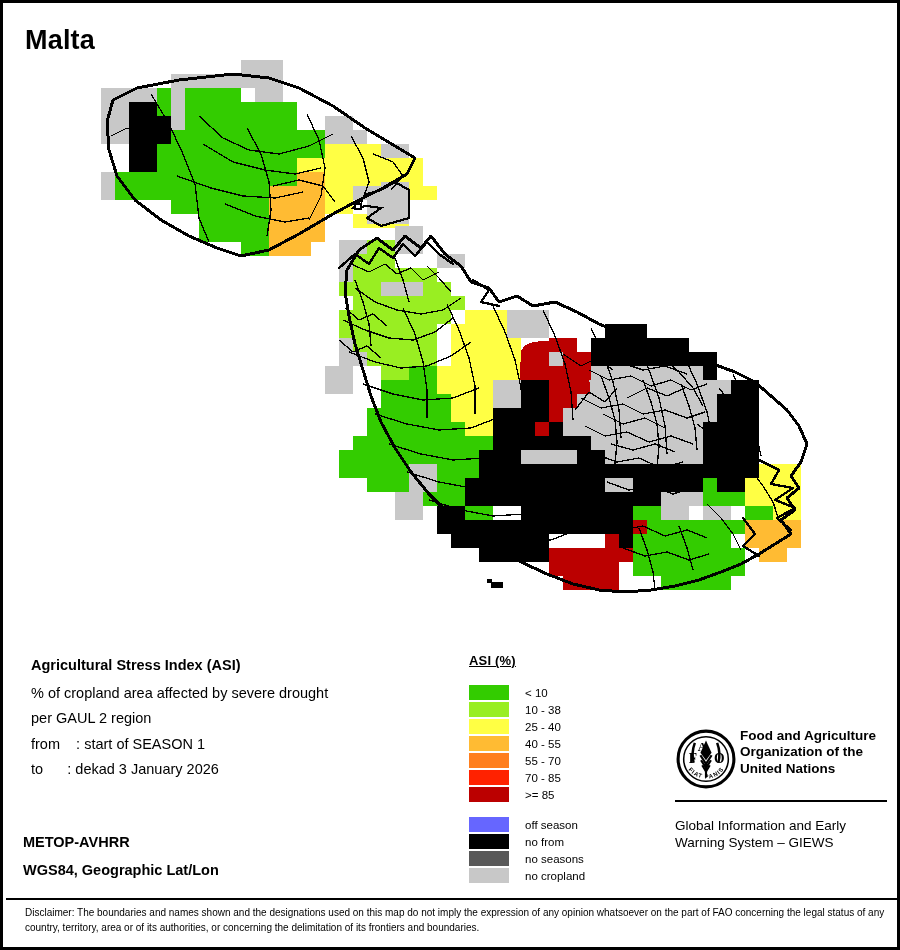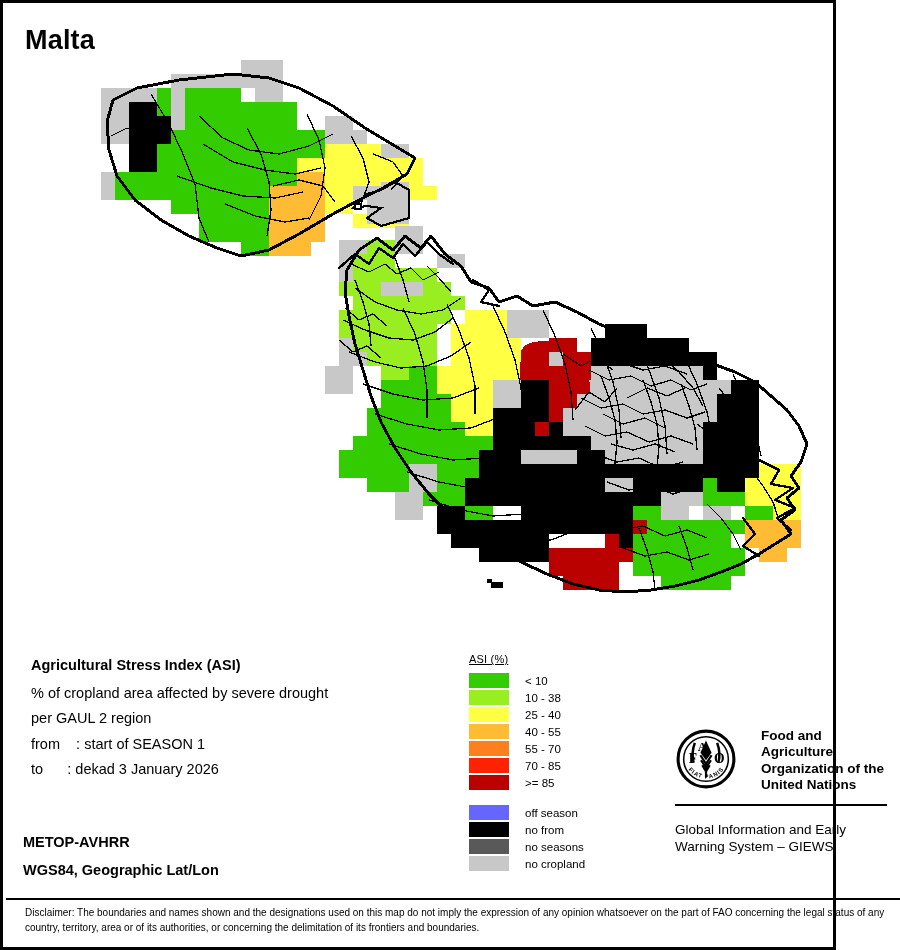--- a/index.html
+++ b/index.html
@@ -3,21 +3,21 @@
 <meta charset="utf-8">
 <title>Malta — Agricultural Stress Index (ASI)</title>
 <style>
   html,body{margin:0;padding:0;background:#ffffff;}
   body{
     font-family:"Liberation Sans", sans-serif;
     width:900px;height:950px;overflow:hidden;
   }
   #page{
     position:relative;
-    width:836px;height:950px;
+    width:900px;height:950px;
     box-sizing:border-box;
     border:3px solid #000000;
     background:#ffffff;
   }
   #title{
     position:absolute;left:22px;top:22px;
     font-size:27px;font-weight:bold;color:#000;
     letter-spacing:0.2px;
   }
   #map-area{
@@ -34,34 +34,34 @@
   #info-block .hd{font-weight:bold;margin-bottom:13px;}
   #source-block{
     position:absolute;left:20px;top:832px;
     font-size:14.5px;color:#000;line-height:1;
   }
   #source-block .ln{margin-bottom:13px;font-weight:bold;}
 
   
   #legend{position:absolute;left:466px;top:650px;}
   #legend-title{
-    font-size:11px;font-weight:normal;text-decoration:underline;
-    margin-bottom:7px;letter-spacing:0.2px;
+    font-size:13px;font-weight:bold;text-decoration:underline;
+    margin-bottom:16px;letter-spacing:0.2px;
   }
   .lg-row{display:flex;align-items:center;height:17px;}
   .lg-sw{width:40px;height:15px;display:inline-block;flex:none;}
   .lg-lb{margin-left:16px;font-size:11.5px;color:#000;white-space:nowrap;}
   #legend-gap{height:13px;}
 
   
   #fao-block{position:absolute;left:672px;top:725px;width:212px;}
   #fao-top{display:flex;align-items:flex-start;}
   #fao-logo{width:62px;height:62px;flex:none;}
   #fao-name{
-    margin-left:24px;font-size:13.5px;font-weight:bold;
+    margin-left:3px;font-size:13.5px;font-weight:bold;
     line-height:1.22;color:#000;
   }
   #fao-rule{
     border-top:2px solid #000;margin-top:10px;margin-bottom:8px;width:212px;
   }
   #fao-giews{font-size:13.5px;line-height:1.25;color:#000;margin-top:16px;}
 
   
   #disclaimer-rule{
     position:absolute;left:3px;top:895px;width:894px;

